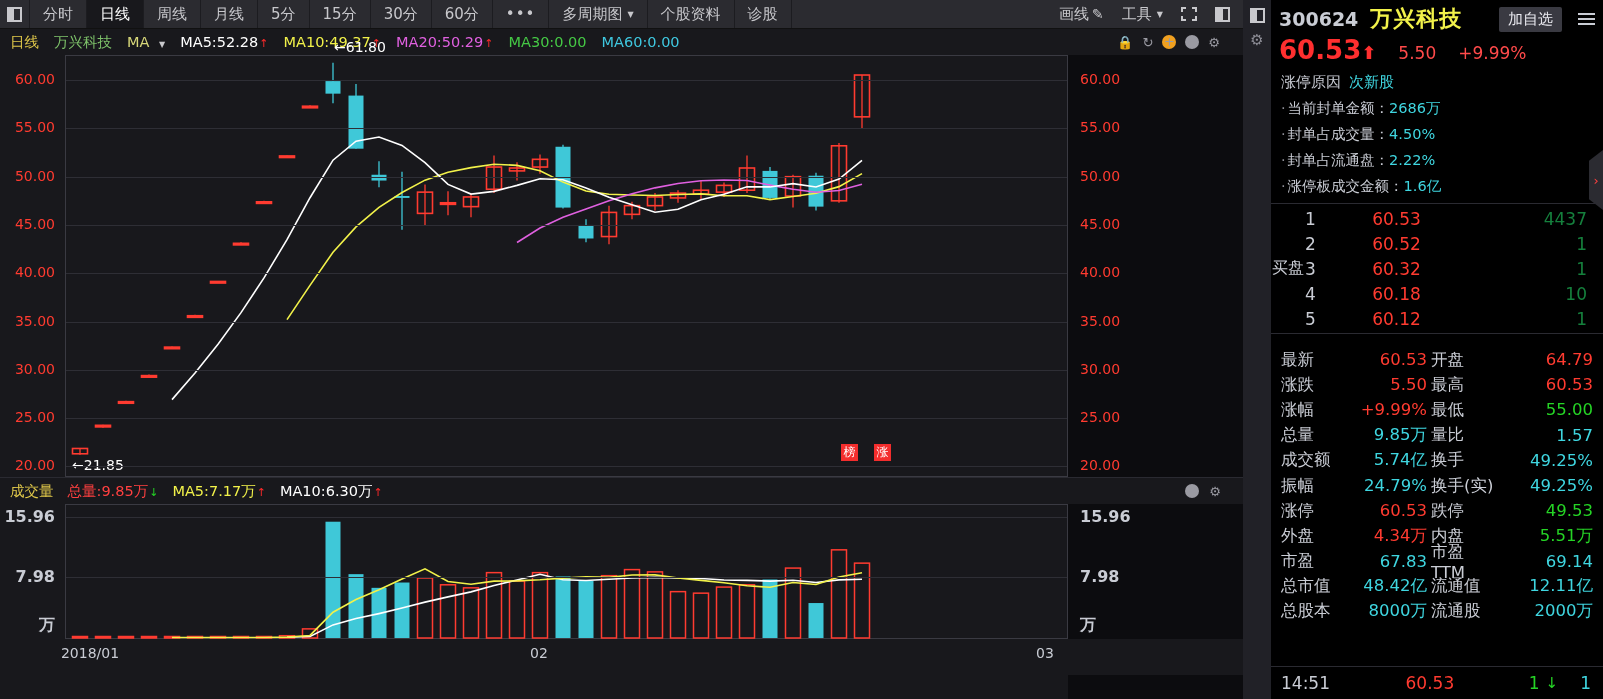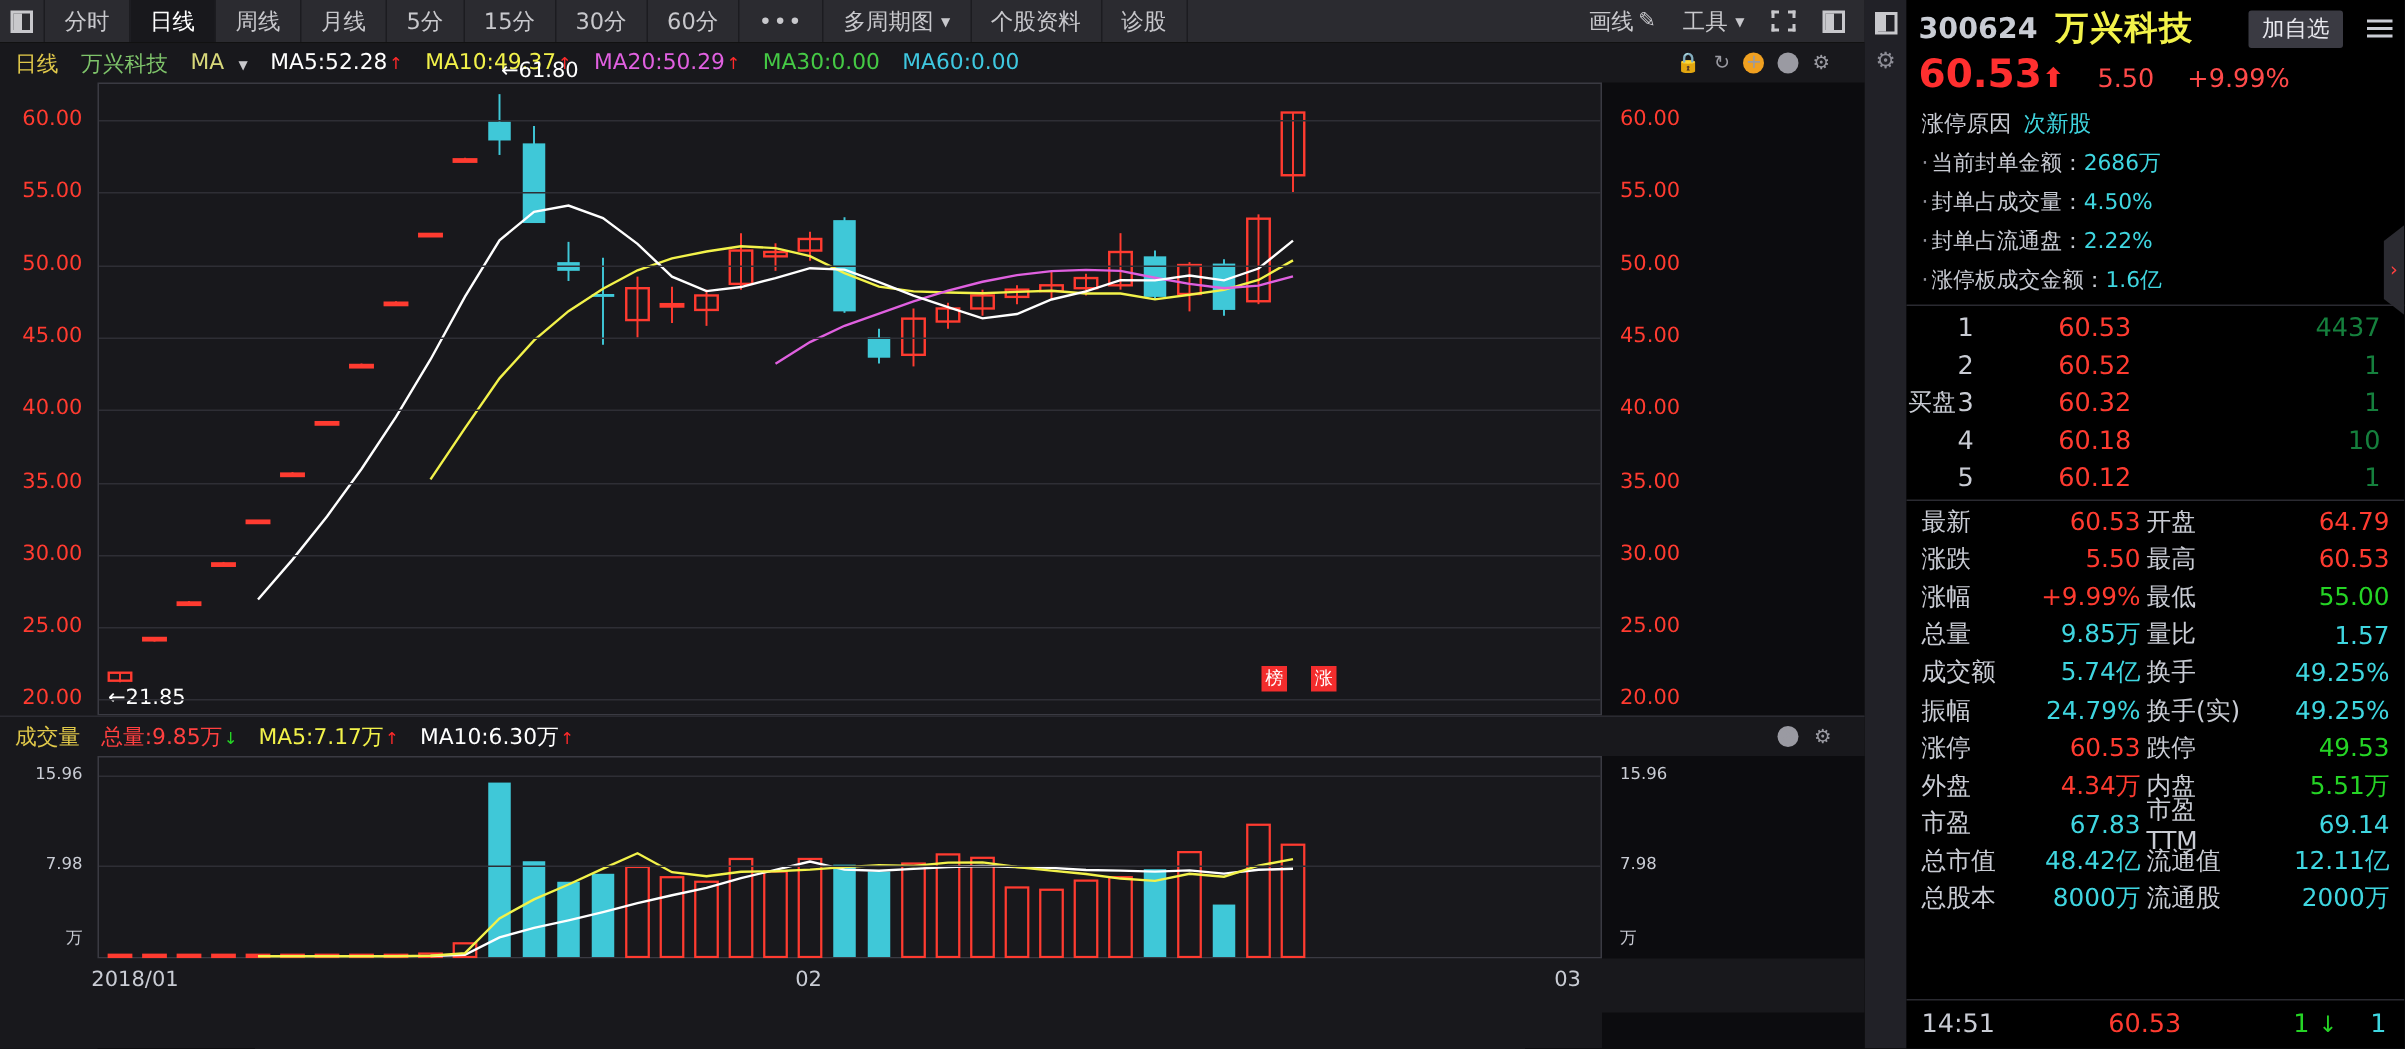--- a/index.html
+++ b/index.html
@@ -75,21 +75,21 @@
   .vh1{color:#ff4040;}
   .vh2{color:#f2f24a;}
   .vh3{color:#ffffff;}
   .dn-ar{color:#25d425;font-size:11px;margin-left:1px;}
   .vol-tools{position:absolute;right:8px;top:0;height:26px;display:flex;align-items:center;gap:10px;}
   .vol-tools span{color:#9a9aa2;font-size:13px;cursor:pointer;}
 
   
   .vol-wrap{position:relative;height:135px;}
   .vol-wrap .plot{border:1px solid #3a3a42;}
-  .yaxis .vlab{position:absolute;font-size:11px;color:#c9ccd4;transform:translateY(-50%);}
+  .yaxis .vlab{position:absolute;font-size:16px;color:#c9ccd4;transform:translateY(-50%);font-weight:bold;}
   .yaxis.left .vlab{right:10px;}
   .yaxis.right .vlab{left:12px;}
 
   
   .xaxis{position:relative;height:36px;background:#18181c;}
   .xlab{position:absolute;top:6px;font-size:14px;color:#c9ccd4;transform:translateX(-50%);}
 
   
   .right{width:360px;height:699px;background:#0c0c0f;display:flex;}
   .rail{width:28px;background:#212127;display:flex;flex-direction:column;align-items:center;
@@ -133,21 +133,21 @@
 
   .book{border-top:1px solid #2a2a31;padding:2px 0 2px 0;display:flex;}
   .booklbl{width:34px;font-size:16px;color:#c9ccd4;display:flex;align-items:center;
            justify-content:center;line-height:1.05;text-align:center;}
   .booktbl{flex:1;}
   .brow{display:flex;align-items:center;height:25px;font-size:17px;}
   .bidx{width:24px;color:#c9ccd4;}
   .bprice{flex:1;color:#ff3b30;text-align:center;padding-right:28px;}
   .bvol{width:95px;color:#15803d;text-align:right;padding-right:16px;}
 
-  .stats{border-top:1px solid #2a2a31;flex:1;padding-top:1px;}
+  .stats{border-top:1px solid #2a2a31;flex:1;padding-top:13px;}
   .srow{display:flex;align-items:center;height:25.2px;font-size:16.5px;padding:0 10px 0 10px;}
   .sk{width:62px;color:#c9ccd4;}
   .sv{flex:1;text-align:right;padding-right:2px;}
   .sk2{width:66px;color:#c9ccd4;padding-left:2px;}
   .sv2{width:96px;text-align:right;}
   .cr{color:#ff3b30;} .cg{color:#25d425;} .cc{color:#3fd6e0;}
 
   .tick{border-top:1px solid #2a2a31;display:flex;align-items:center;height:32px;
         font-size:17px;padding:0 12px 0 10px;}
   .tk-t{width:70px;color:#c9ccd4;}

